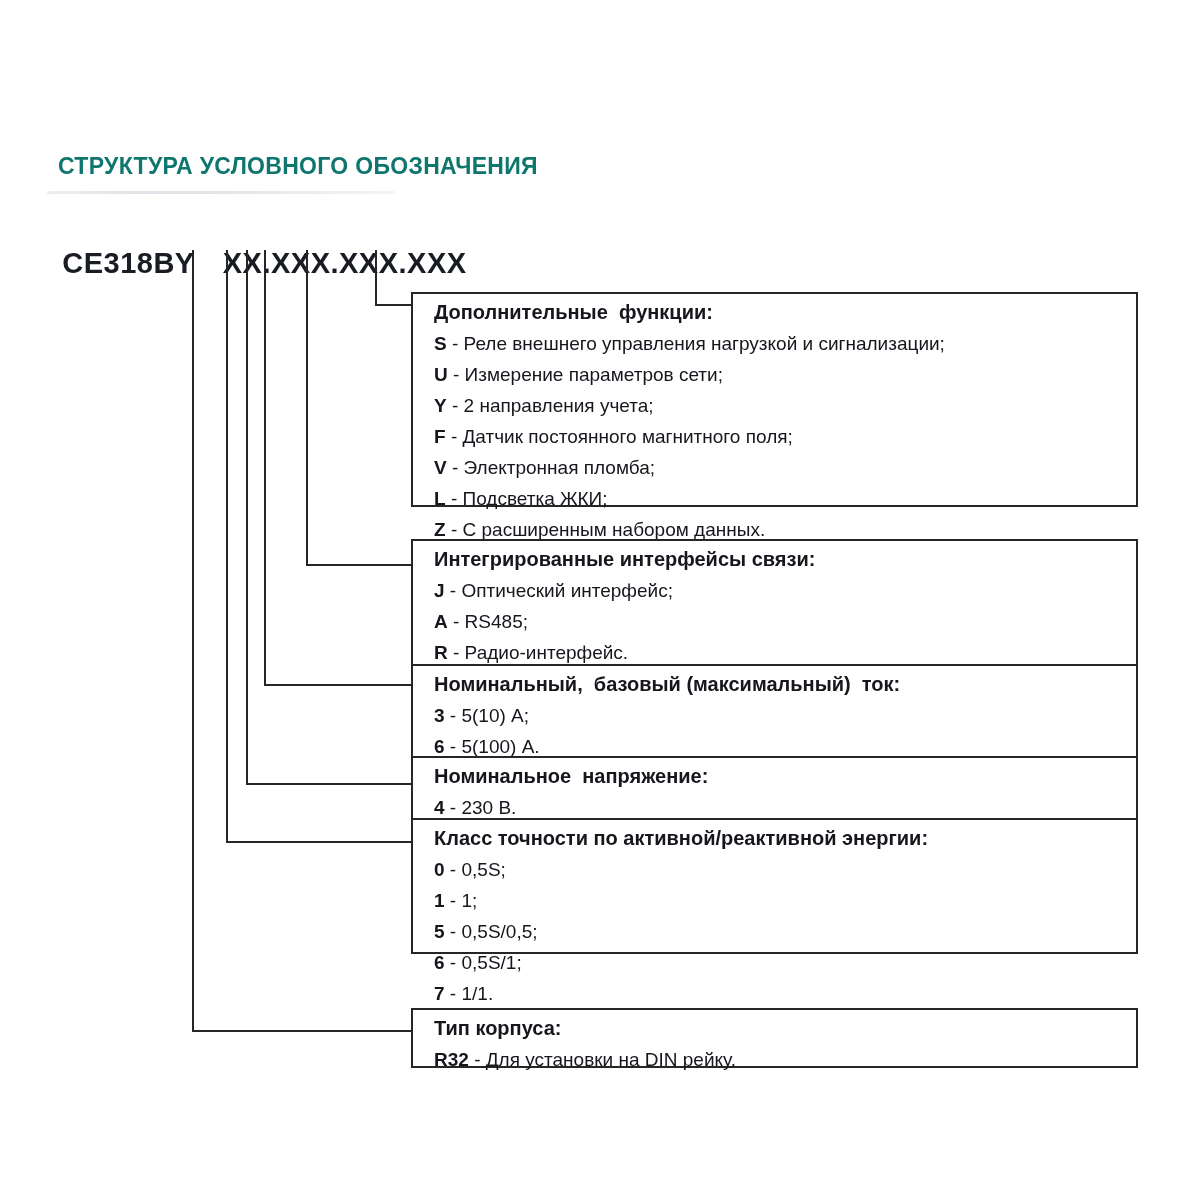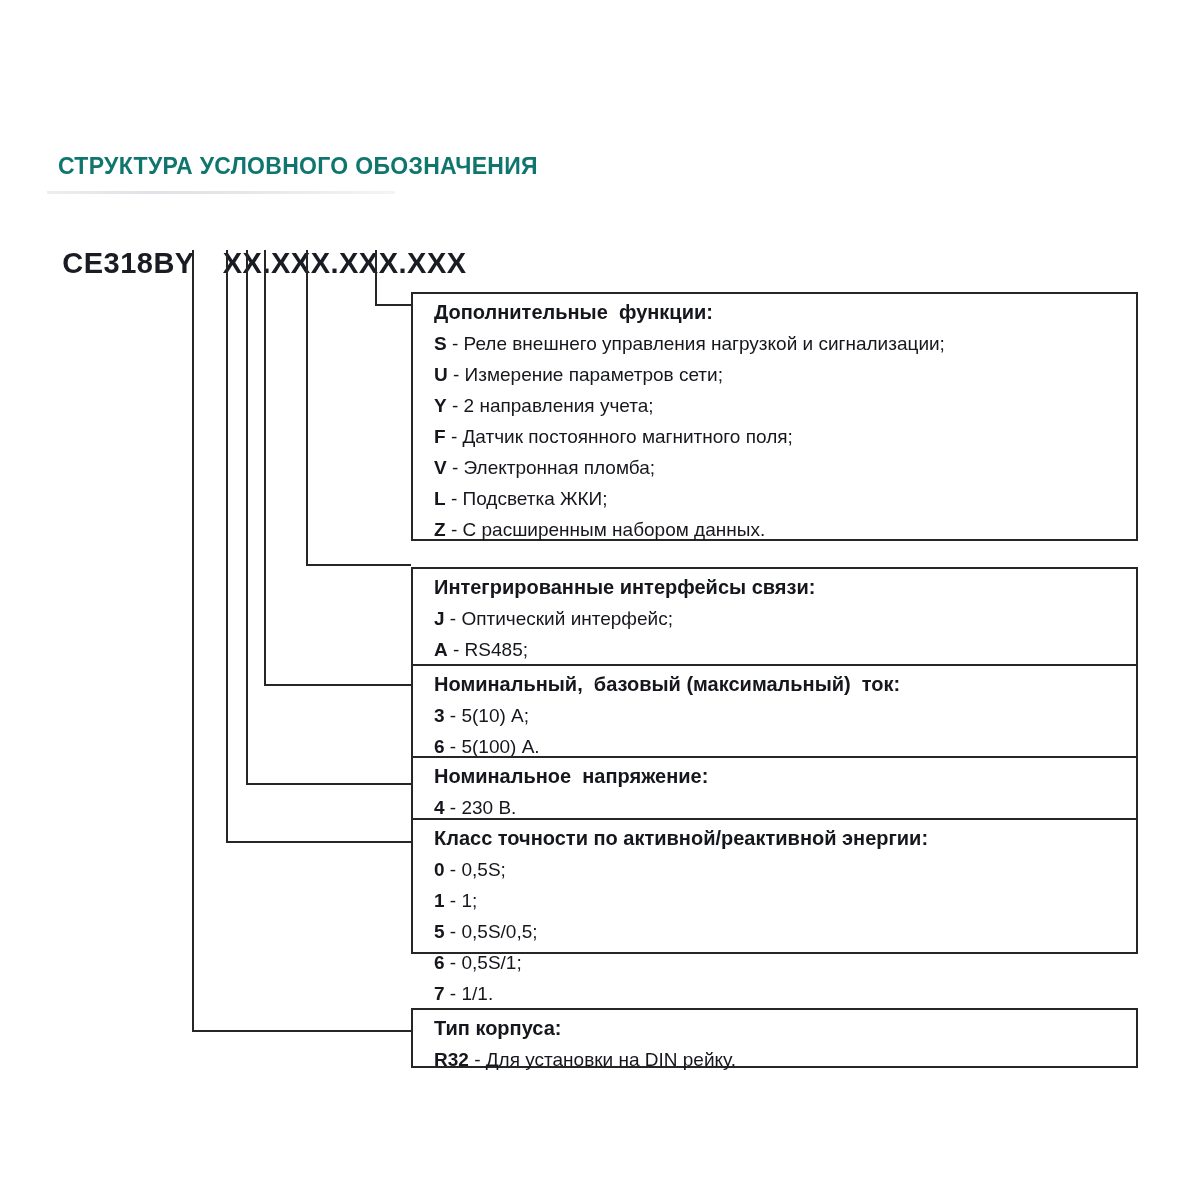--- a/index.html
+++ b/index.html
@@ -59,34 +59,34 @@
     <span>CE318BY</span><span class="mask">XX.XXX.XXX.XXX</span>
   </div>
 
   <div class="connector" style="left:375px;top:250px;width:36px;height:56px;"></div>
   <div class="connector" style="left:306px;top:250px;width:105px;height:316px;"></div>
   <div class="connector" style="left:264px;top:250px;width:147px;height:436px;"></div>
   <div class="connector" style="left:246px;top:250px;width:165px;height:535px;"></div>
   <div class="connector" style="left:226px;top:250px;width:185px;height:593px;"></div>
   <div class="connector" style="left:192px;top:250px;width:219px;height:782px;"></div>
 
-  <div class="spec-box" style="top:292px;height:249px;">
+  <div class="spec-box" style="top:292px;height:215px;">
     <div class="box-header">Дополнительные  функции:</div>
     <ul>
         <li class="item"><b class="key">S</b><span> - Реле внешнего управления нагрузкой и сигнализации;</span></li>
         <li class="item"><b class="key">U</b><span> - Измерение параметров сети;</span></li>
         <li class="item"><b class="key">Y</b><span> - 2 направления учета;</span></li>
         <li class="item"><b class="key">F</b><span> - Датчик постоянного магнитного поля;</span></li>
         <li class="item"><b class="key">V</b><span> - Электронная пломба;</span></li>
         <li class="item"><b class="key">L</b><span> - Подсветка ЖКИ;</span></li>
         <li class="item"><b class="key">Z</b><span> - С расширенным набором данных.</span></li>
       </ul>
   </div>
 
-  <div class="spec-box" style="top:539px;height:127px;margin-top:28px;">
+  <div class="spec-box" style="top:539px;height:127px;">
     <div class="box-header">Интегрированные интерфейсы связи:</div>
     <ul>
         <li class="item"><b class="key">J</b><span> - Оптический интерфейс;</span></li>
         <li class="item"><b class="key">A</b><span> - RS485;</span></li>
         <li class="item"><b class="key">R</b><span> - Радио-интерфейс.</span></li>
       </ul>
   </div>
 
   <div class="spec-box" style="top:664px;height:94px;">
     <div class="box-header">Номинальный,  базовый (максимальный)  ток:</div>

